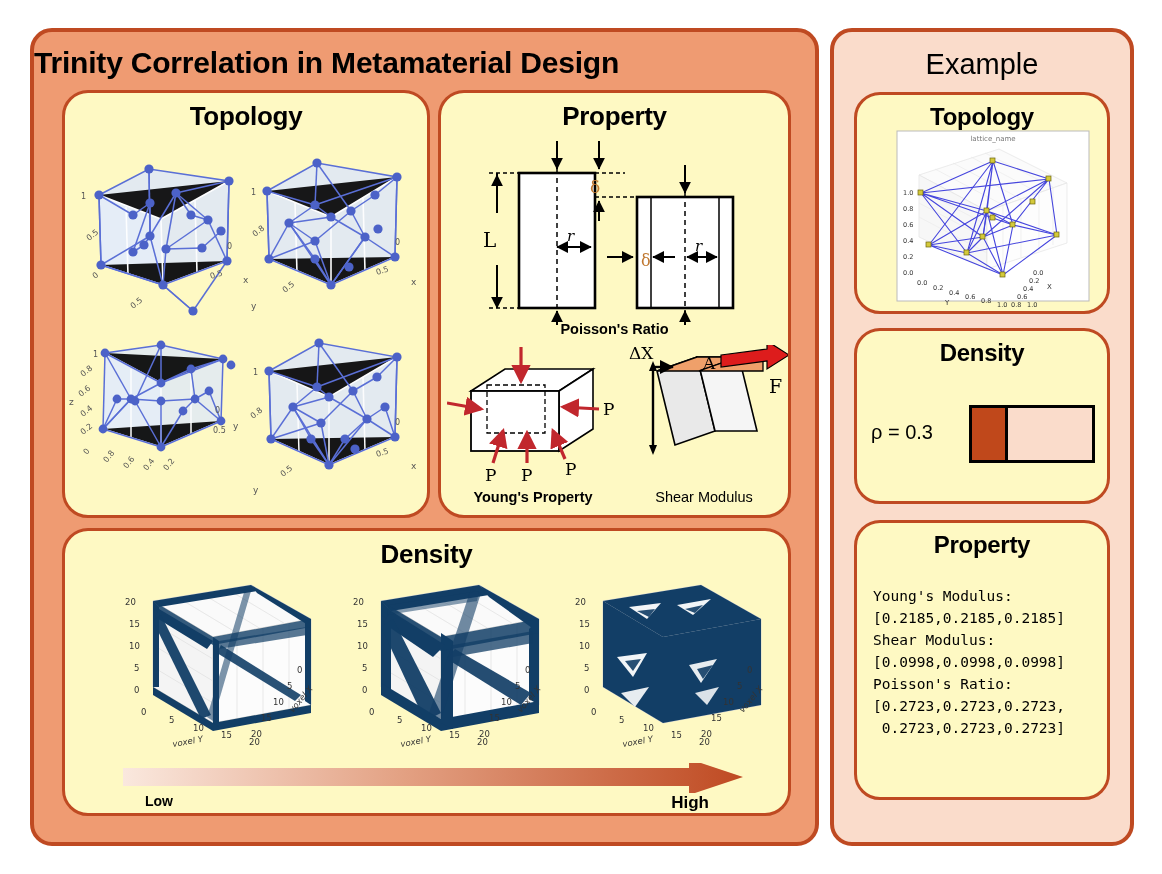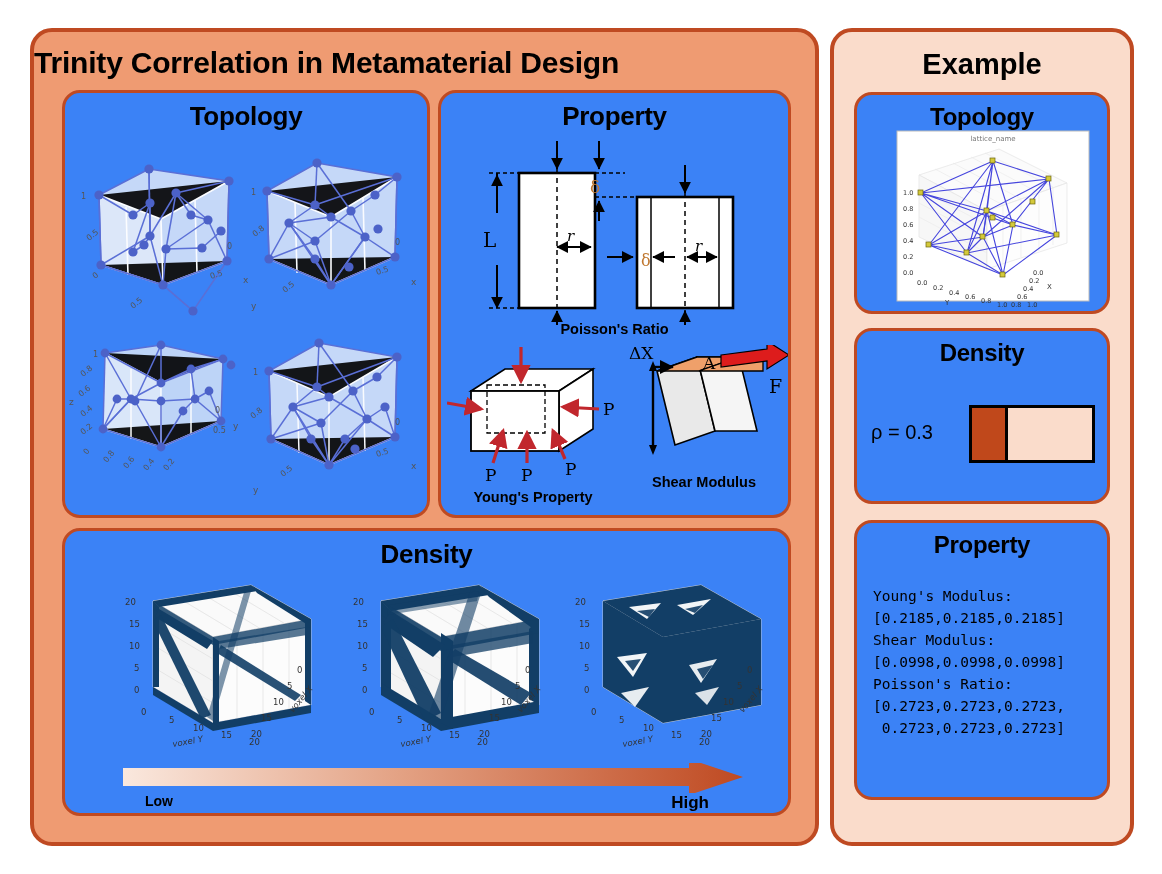--- a/index.html
+++ b/index.html
@@ -14,26 +14,26 @@
   .panel-right{
     position:absolute;left:830px;top:28px;width:304px;height:818px;
     background:#FADCCB;border:4px solid #BF4A22;border-radius:22px;box-sizing:border-box;
   }
   .main-title{
     position:absolute;left:0;top:14px;width:100%;text-align:left;
     font-size:30px;font-weight:bold;color:#000;letter-spacing:-.2px;
   }
   .right-title{
     position:absolute;left:0;top:16px;width:100%;text-align:center;
-    font-size:29px;font-weight:bold;color:#000;
+    font-size:29px;font-weight:normal;color:#000;
   }
 
   
   .card{
-    position:absolute;background:#3b82f6;border:3px solid #BF4A22;border-radius:18px;
+    position:absolute;background:#fef9c3;border:3px solid #BF4A22;border-radius:26px;
     box-sizing:border-box;overflow:hidden;
   }
   .card-title{
     width:100%;text-align:center;font-size:26px;font-weight:bold;color:#000;
     margin-top:8px;letter-spacing:-.3px;
   }
   .card-title.sm{font-size:24px;}
 
   #card-topology{left:28px;top:58px;width:368px;height:428px;}
   #card-property{left:404px;top:58px;width:353px;height:428px;}
@@ -474,21 +474,21 @@
             <path d="M6,18 L10,8 L14,18 z" fill="#000"></path>
             <path d="M6,92 L10,102 L14,92 z" fill="#000"></path>
             <line x1="8" y1="14" x2="30" y2="14" stroke="#000" stroke-width="2.4" marker-end="url(#ah)"></line>
             <text x="-14" y="6" font-size="17" font-family="DejaVu Serif,serif" fill="#000">ΔX</text>
             <text x="60" y="16" font-size="17" font-family="DejaVu Serif,serif" fill="#000">A</text>
             <text x="126" y="40" font-size="19" font-family="DejaVu Serif,serif" fill="#000">F</text>
           </g>
         </svg>
       </div>
       <div style="position:absolute;left:8px;top:396px;width:168px;text-align:center;font-size:14.5px;font-weight:bold;color:#000;">Young's Property</div>
-      <div style="position:absolute;left:180px;top:381px;width:166px;text-align:center;font-size:14.5px;font-weight:bold;color:#000;">Shear Modulus</div>
+      <div style="position:absolute;left:180px;top:396px;width:166px;text-align:center;font-size:14.5px;font-weight:normal;color:#000;">Shear Modulus</div>
     </div>
 
     <div class="card" id="card-density">
       <div class="card-title">Density</div>
 
       <div class="vox-row">
         <div class="vox-cell" style="left:30px;">
           <svg viewBox="0 0 236 180">
             <g stroke="#D0D0D0" stroke-width=".8" fill="#FAFAFA">
               <polygon points="52,26 150,10 210,44 112,62"></polygon>

